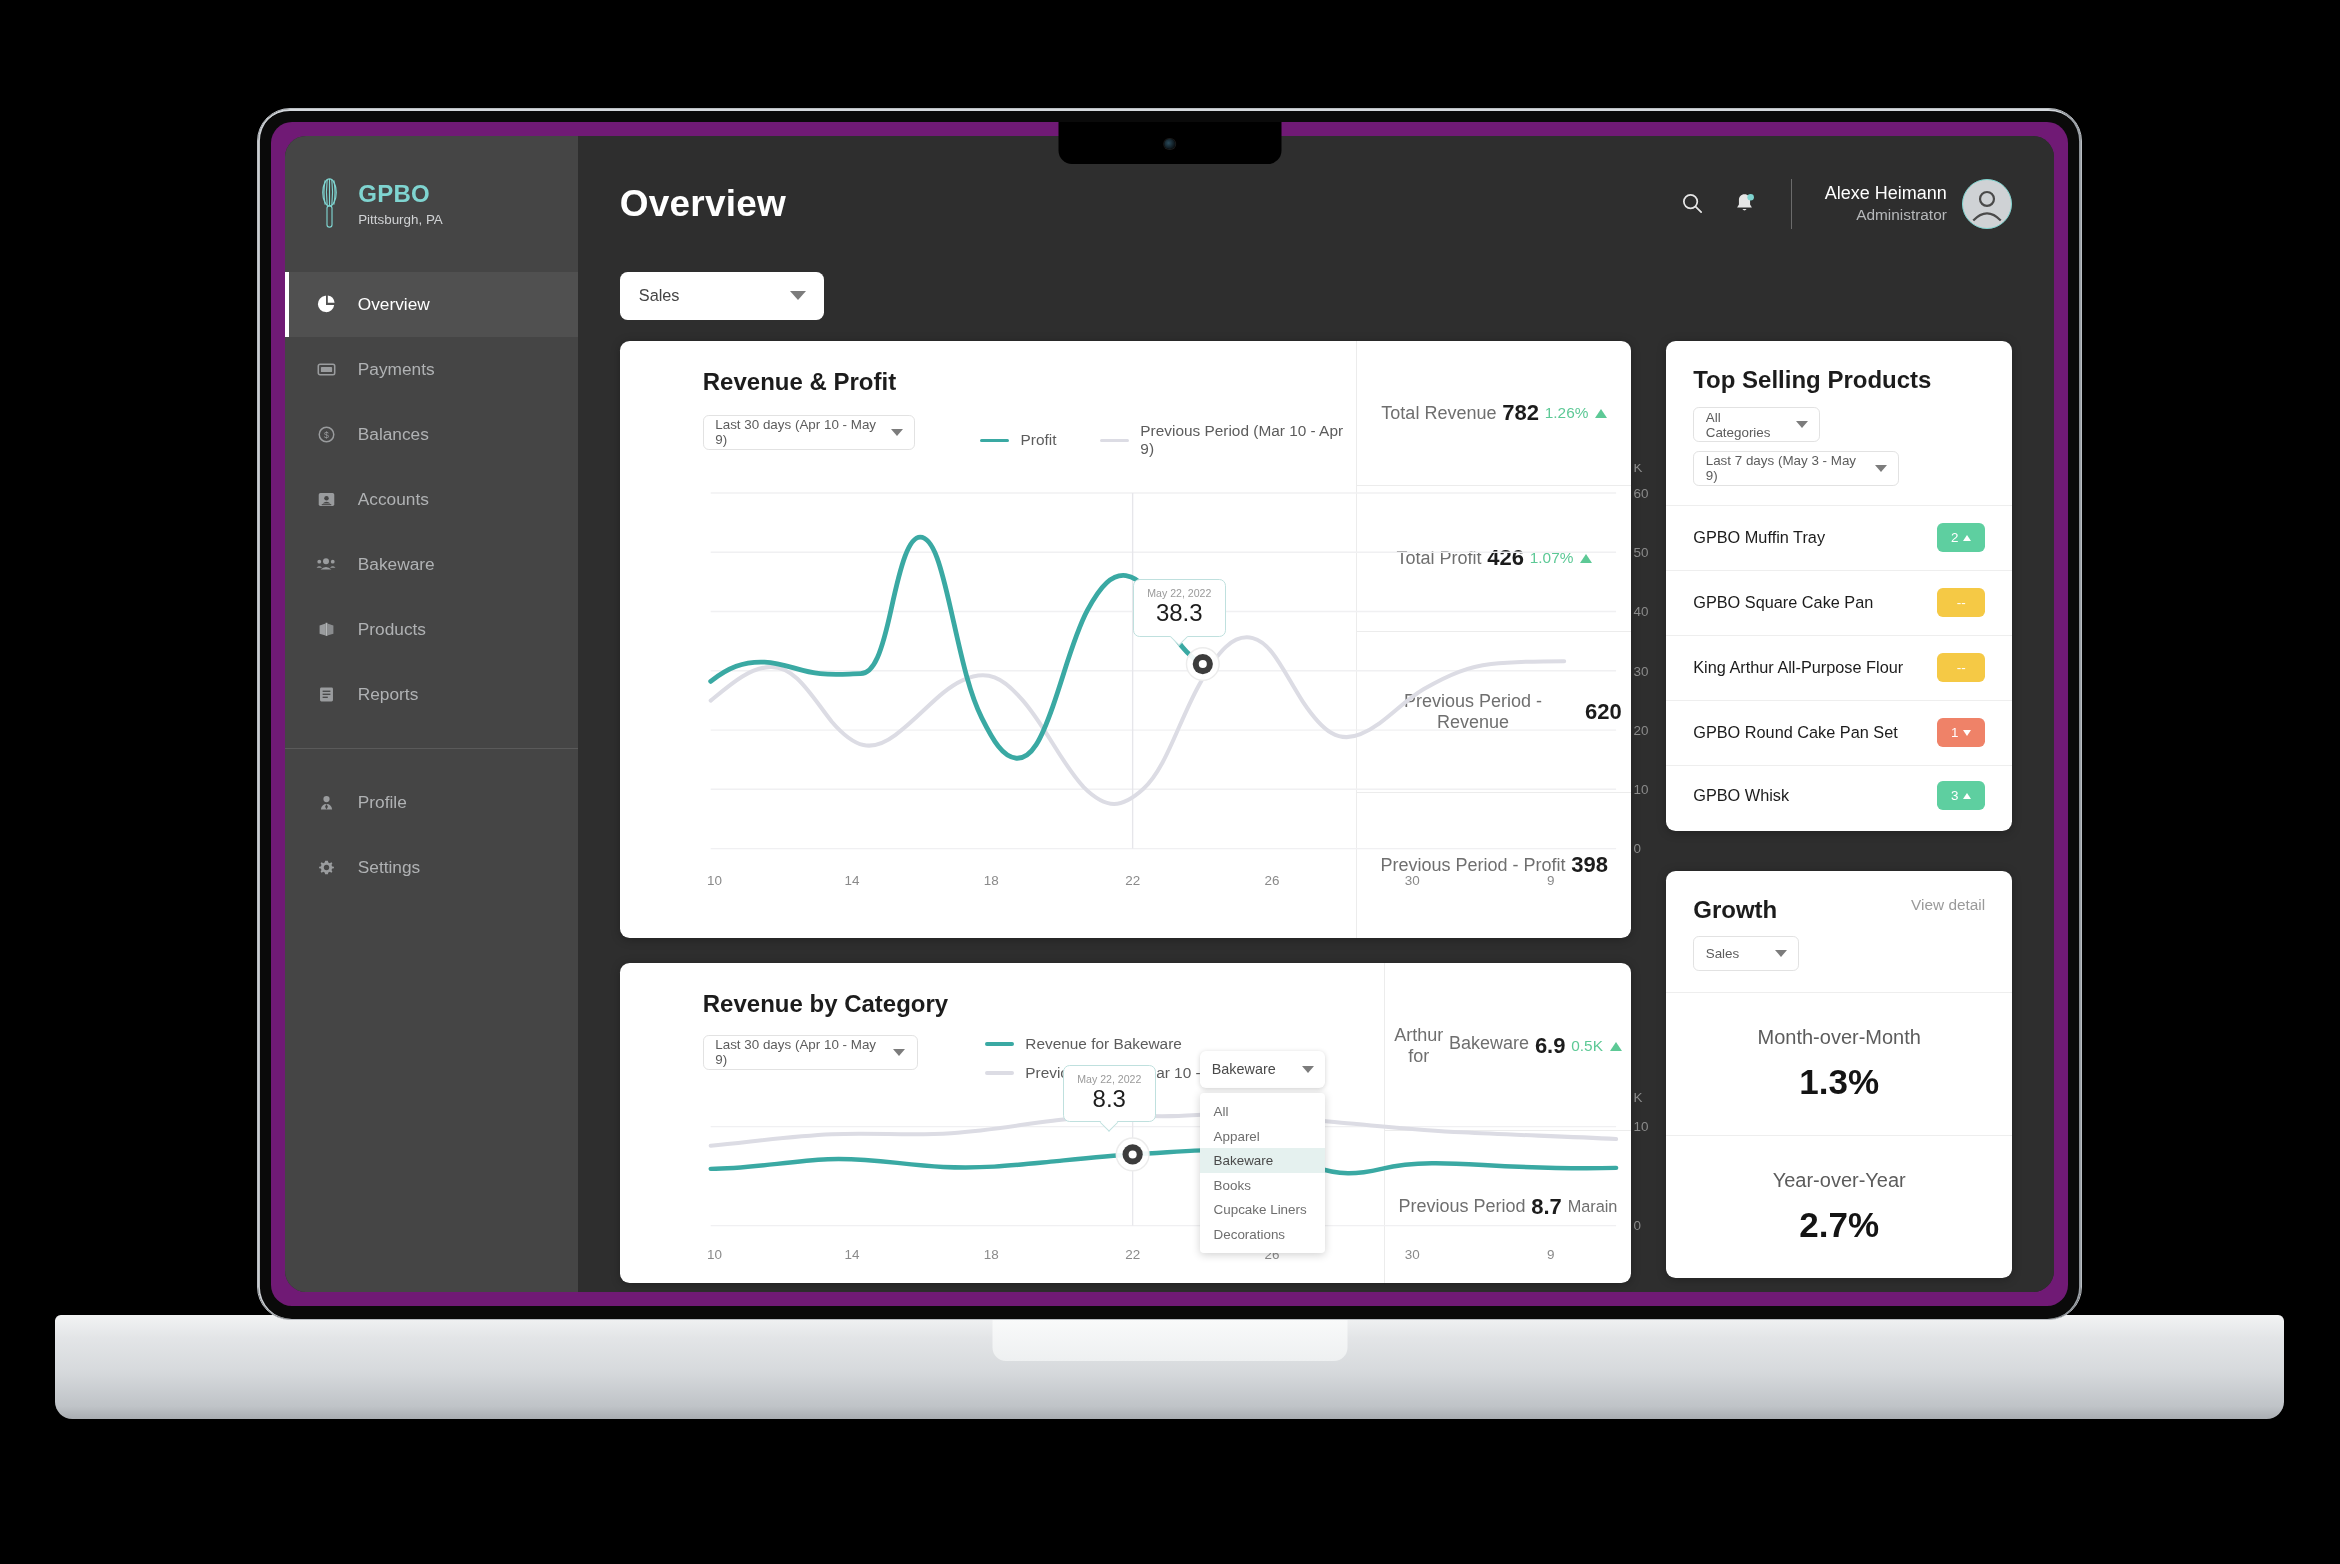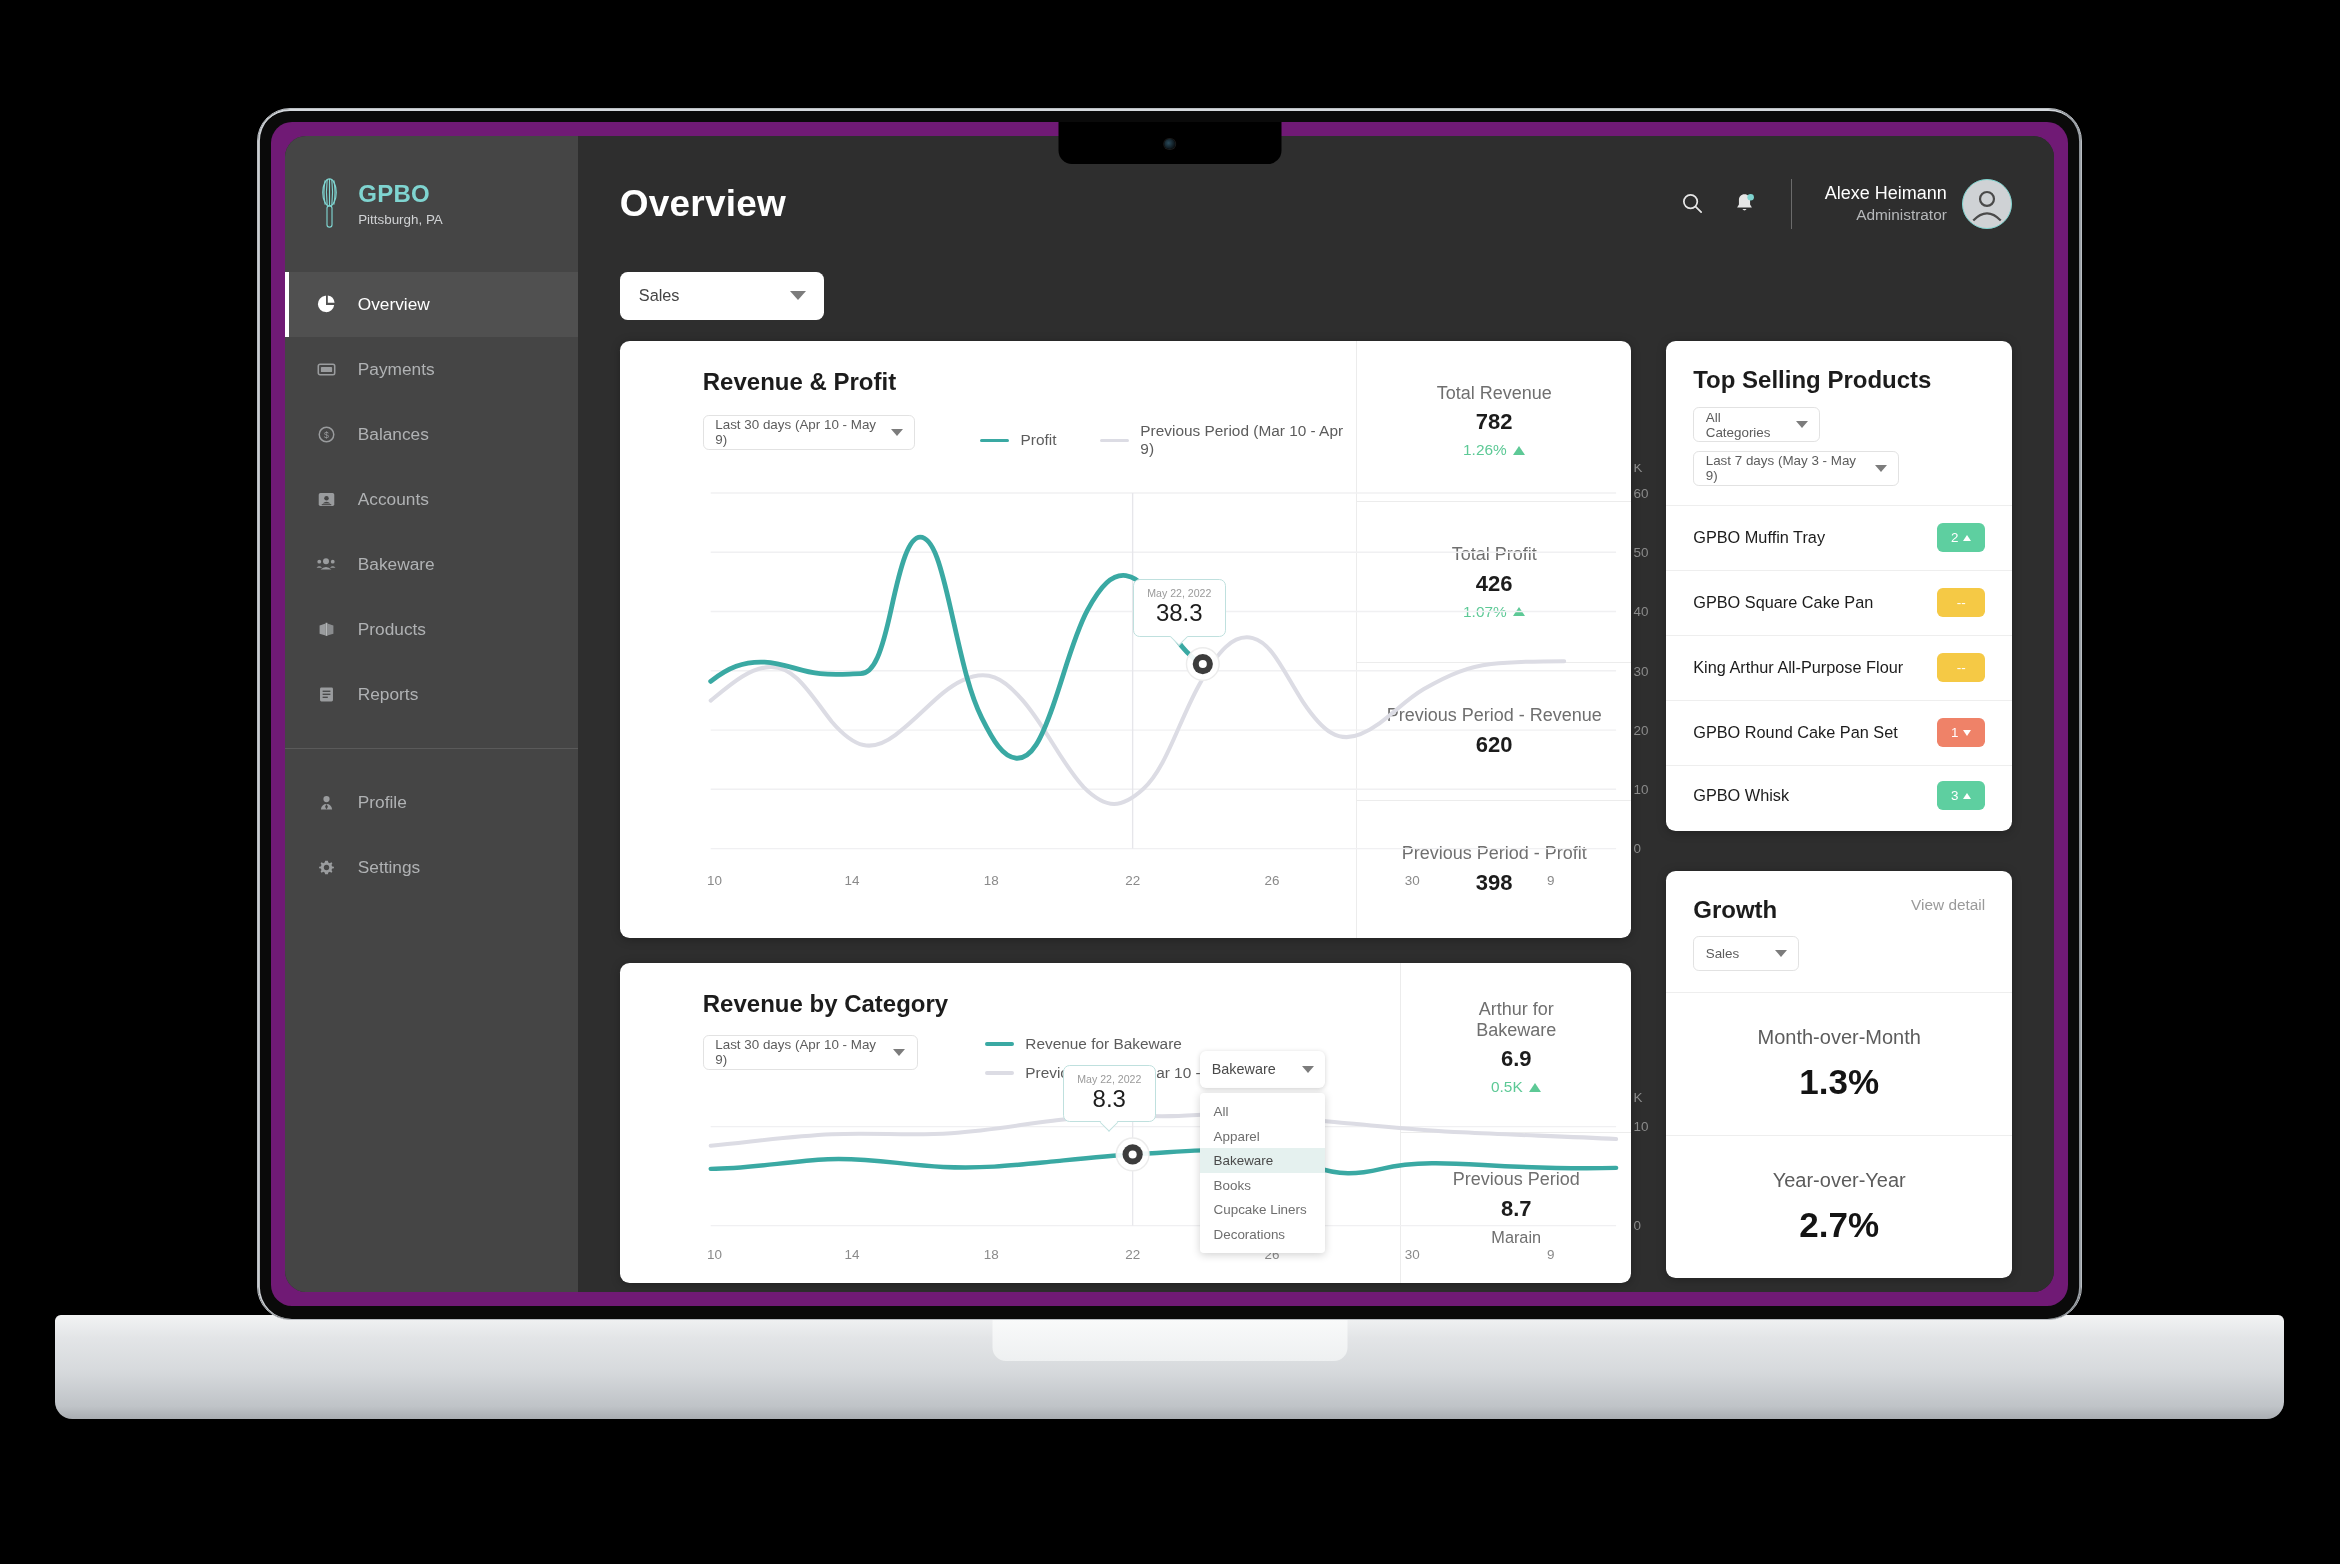--- a/index.html
+++ b/index.html
@@ -156,21 +156,21 @@
 
   .card {
     background:#fff; border-radius: 9.6px;
     box-shadow: 0 1.9px 9.6px rgba(0,0,0,.25);
   }
   .card-split { display:flex; }
   .chart-pane { flex: 1 1 auto; padding: 27px 0 17.3px 38px; min-width:0;margin-left:45px; }
   .stats-pane { flex:0 0 275px; border-left:1px solid #ececec; display:flex; flex-direction:column; }
   .stat {
     flex:1 1 auto; border-bottom:1px solid #ececec;
-    display:flex; flex-direction:column; align-items:center; justify-content:center;
+    display:flex; flex-direction:row; align-items:center; justify-content:center;
     gap: 5.8px; padding: 21px 9.6px;
   }
   .stat:last-child { border-bottom:none; }
   .stat-label { color:#6f6f6f; font-size: 18px; text-align:center; }
   .stat-value { color:#1c1c1c; font-size: 22px; font-weight: 700; }
   .stat-delta { color:#5dc996; font-size: 15.4px; display:flex; align-items:center; gap:6.7px; }
   .tri-up { width:0;height:0;border-left:6.7px solid transparent;border-right:6.7px solid transparent;border-bottom:9.6px solid #5dc996; }
   .stat-sub { color:#6f6f6f; font-size:16.3px; }
 
   .card-title { font-size: 24px; font-weight:700; color:#1c1c1c; }

